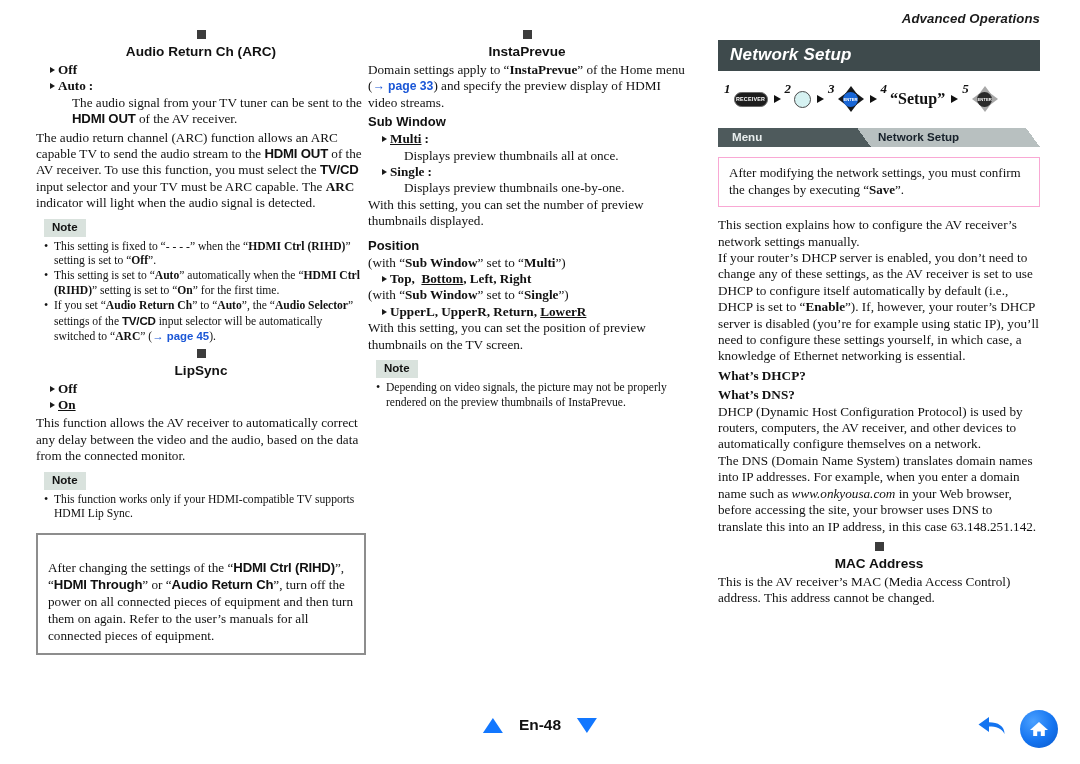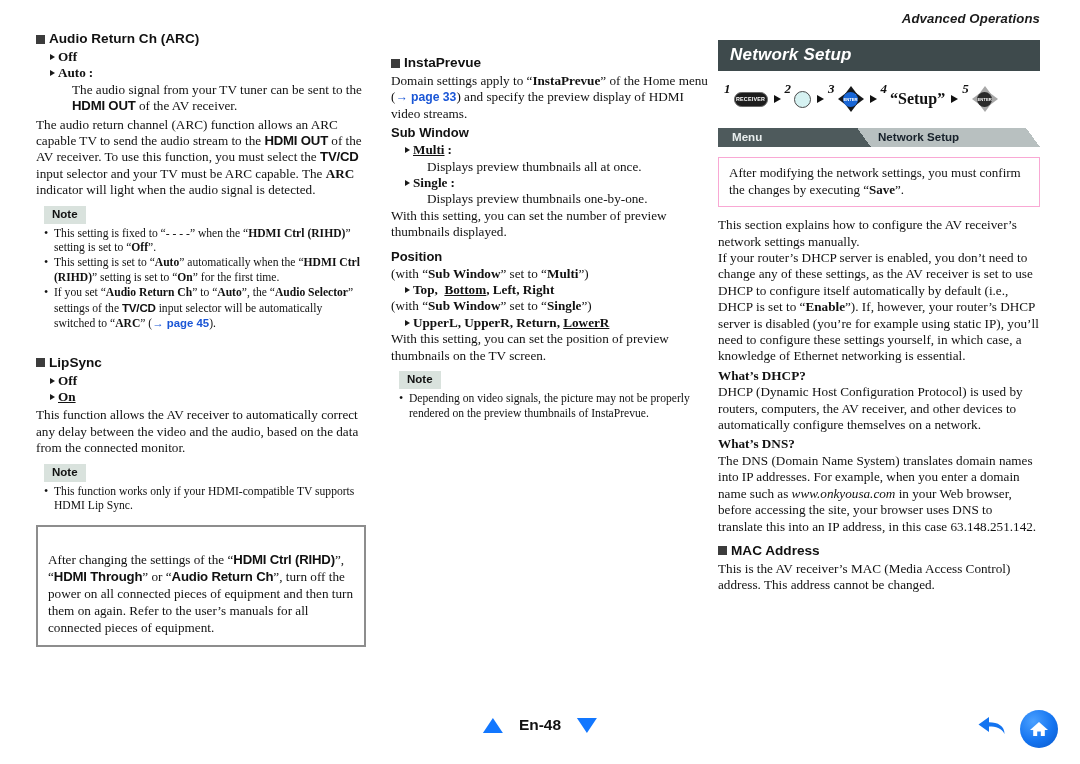--- a/index.html
+++ b/index.html
@@ -19,21 +19,21 @@
     position: absolute;
     inset: 0;
   }
 
   
   .col {
     position: absolute;
     top: 30px;
   }
   .col-1 { left: 36px;  width: 330px; }
-  .col-2 { left: 391px; width: 318px; margin-top: 24px; }
+  .col-2 { left: 368px; width: 318px; }
   .col-3 { left: 718px; width: 322px; }
 
   
   .body-text {
     font-family: "Liberation Serif", serif;
     font-size: 13.2px;
     line-height: 16.4px;
     text-align: left;
     margin: 0;
   }
@@ -49,20 +49,21 @@
   
   .sec-head {
     font-family: "Liberation Sans", sans-serif;
     font-weight: bold;
     font-size: 13.6px;
     line-height: 18px;
     margin: 0 0 1px 0;
     display: flex;
     align-items: center;
     gap: 4px;
+    flex-direction: column;
   }
   .sq {
     display: inline-block;
     width: 9px;
     height: 9px;
     background: #3c3c3c;
     flex: none;
     position: relative;
     top: 0px;
   }
@@ -402,21 +403,21 @@
 
     <p class="body-text" style="margin-top:2px;"><span>The audio return channel (ARC) function allows an ARC capable TV to send the audio stream to the </span><span class="sans-b">HDMI OUT</span><span> of the AV receiver. To use this function, you must select the </span><span class="sans-b">TV/CD</span><span> input selector and your TV must be ARC capable. The </span><span class="b">ARC</span><span> indicator will light when the audio signal is detected.</span></p>
 
     <div class="note-label">Note</div>
     <ul class="note-list">
       <li><span>This setting is fixed to “- - - -” when the “</span><span class="b">HDMI Ctrl (RIHD)</span><span>” setting is set to “</span><span class="b">Off</span><span>”.</span></li>
       <li><span>This setting is set to “</span><span class="b">Auto</span><span>” automatically when the “</span><span class="b">HDMI Ctrl (RIHD)</span><span>” setting is set to “</span><span class="b">On</span><span>” for the first time.</span></li>
       <li><span>If you set “</span><span class="b">Audio Return Ch</span><span>” to “</span><span class="b">Auto</span><span>”, the “</span><span class="b">Audio Selector</span><span>” settings of the </span><span class="sans-b">TV/CD</span><span> input selector will be automatically switched to “</span><span class="b">ARC</span><span>” (</span><span class="link">→ page 45</span><span>).</span></li>
     </ul>
 
-    <div class="sec-head" style="margin-top:22px;">
+    <div class="sec-head" style="margin-top:4px;">
       <span class="sq"></span>
       <span>LipSync</span>
     </div>
     <div class="opt">
       <span class="tri"></span>
       <span>Off</span>
     </div>
     <div class="opt">
       <span class="tri"></span>
       <span class="u">On</span>
@@ -513,23 +514,23 @@
       <span class="crumb-menu">Menu</span>
       <span class="crumb-cur">Network Setup</span>
     </div>
 
     <div class="callout-thin"><span>After modifying the network settings, you must confirm the changes by executing “</span><span class="b">Save</span><span>”.</span></div>
 
     <p class="body-text" style="margin-top:10px;">This section explains how to configure the AV receiver’s network settings manually.</p>
     <p class="body-text"><span>If your router’s DHCP server is enabled, you don’t need to change any of these settings, as the AV receiver is set to use DHCP to configure itself automatically by default (i.e., DHCP is set to “</span><span class="b">Enable</span><span>”). If, however, your router’s DHCP server is disabled (you’re for example using static IP), you’ll need to configure these settings yourself, in which case, a knowledge of Ethernet networking is essential.</span></p>
 
     <p class="body-text b" style="margin-top:3px;">What’s DHCP?</p>
+    <p class="body-text b" style="margin-top:3px;">What’s DNS?</p>
+
     <p class="body-text">DHCP (Dynamic Host Configuration Protocol) is used by routers, computers, the AV receiver, and other devices to automatically configure themselves on a network.</p>
-
-    <p class="body-text b" style="margin-top:3px;">What’s DNS?</p>
     <p class="body-text"><span>The DNS (Domain Name System) translates domain names into IP addresses. For example, when you enter a domain name such as </span><span class="i">www.onkyousa.com</span><span> in your Web browser, before accessing the site, your browser uses DNS to translate this into an IP address, in this case 63.148.251.142.</span></p>
 
     <div class="sec-head" style="margin-top:7px;">
       <span class="sq"></span>
       <span>MAC Address</span>
     </div>
     <p class="body-text">This is the AV receiver’s MAC (Media Access Control) address. This address cannot be changed.</p>
   </div>
 
   <div class="footer">

